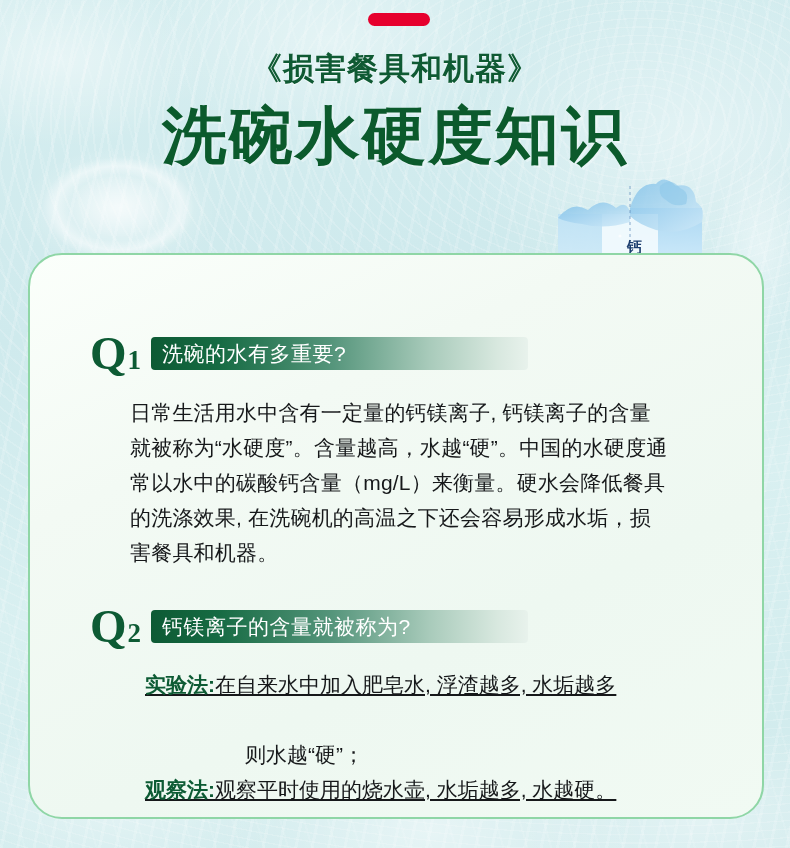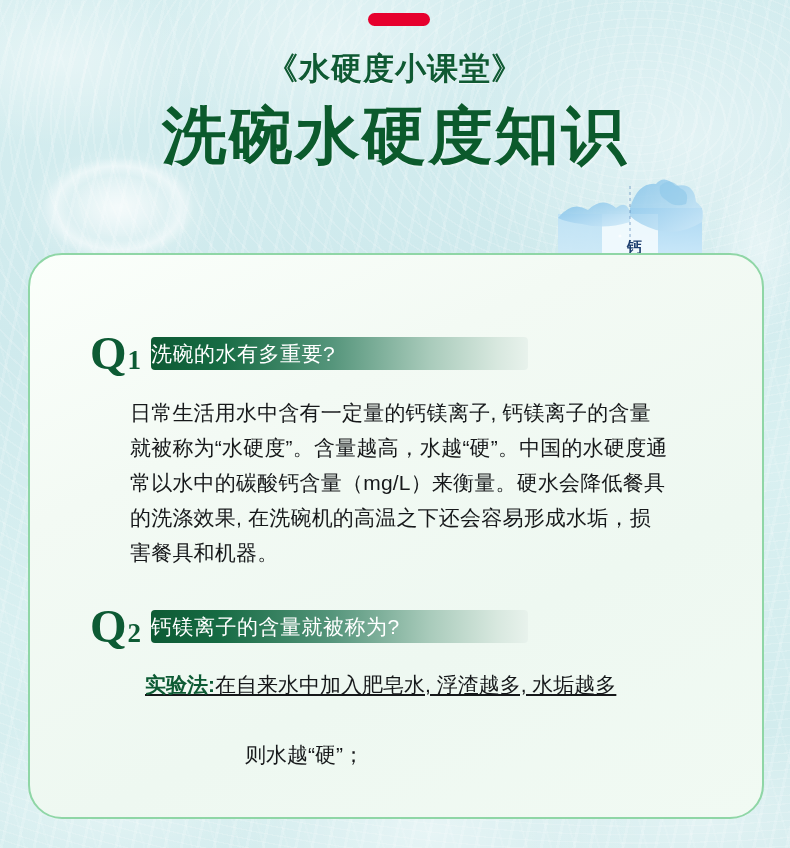--- a/index.html
+++ b/index.html
@@ -90,21 +90,21 @@
     margin-right:10px;
   }
   .qmark .qletter{font-size:47px;line-height:1;}
   .qmark .qnum{font-size:27px;line-height:1;margin-left:1px;}
 
   .qbar{
     height:33px;width:377px;
     border-radius:4px;
     background:linear-gradient(90deg,#0d5a34 0%,#166b43 18%,#55957b 48%,#a9cbbb 74%,#d8e8df 92%,#e8f2ec 100%);
     display:flex;align-items:center;
-    box-sizing:border-box;
+    padding-left:11px;box-sizing:border-box;
   }
   .qbar span{
     color:#ffffff;font-size:21px;font-weight:500;letter-spacing:.5px;
   }
 
   .body-text{
     position:absolute;
     color:#16181a;
     font-size:21px;
     line-height:35px;
@@ -119,21 +119,21 @@
   .indentrow{padding-left:100px;font-size:21px;line-height:35px;color:#16181a;margin-top:35px;}
 </style>
 </head>
 <body>
 
 <div id="bg"></div>
 <div id="bg2"></div>
 
 <div id="red-pill"></div>
 
-<div id="subtitle">《水硬度小课堂》</div>
+<div id="subtitle">《损害餐具和机器》</div>
 <div id="maintitle">洗碗水硬度知识</div>
 
 <div id="udrop">
   <svg viewBox="0 0 220 195" xmlns="http://www.w3.org/2000/svg">
     <defs>
       <linearGradient id="gL" x1="0" y1="0" x2="0" y2="1">
         <stop offset="0%" stop-color="#bfe2f5"></stop>
         <stop offset="35%" stop-color="#cfeaf8"></stop>
         <stop offset="75%" stop-color="#b6dcf2"></stop>
         <stop offset="100%" stop-color="#a8d3ee"></stop>
@@ -207,15 +207,19 @@
       <span>钙镁离子的含量就被称为?</span>
     </div>
   </div>
 
   <div id="q2list">
     <div class="listrow">
       <span class="lbl">实验法:</span>
       <span class="val">在自来水中加入肥皂水, 浮渣越多, 水垢越多</span>
     </div>
     <div class="indentrow">则水越“硬”；</div>
+    <div class="listrow">
+      <span class="lbl">观察法:</span>
+      <span class="val">观察平时使用的烧水壶, 水垢越多, 水越硬。</span>
+    </div>
   </div>
 
 </div>
 
 </body></html>

